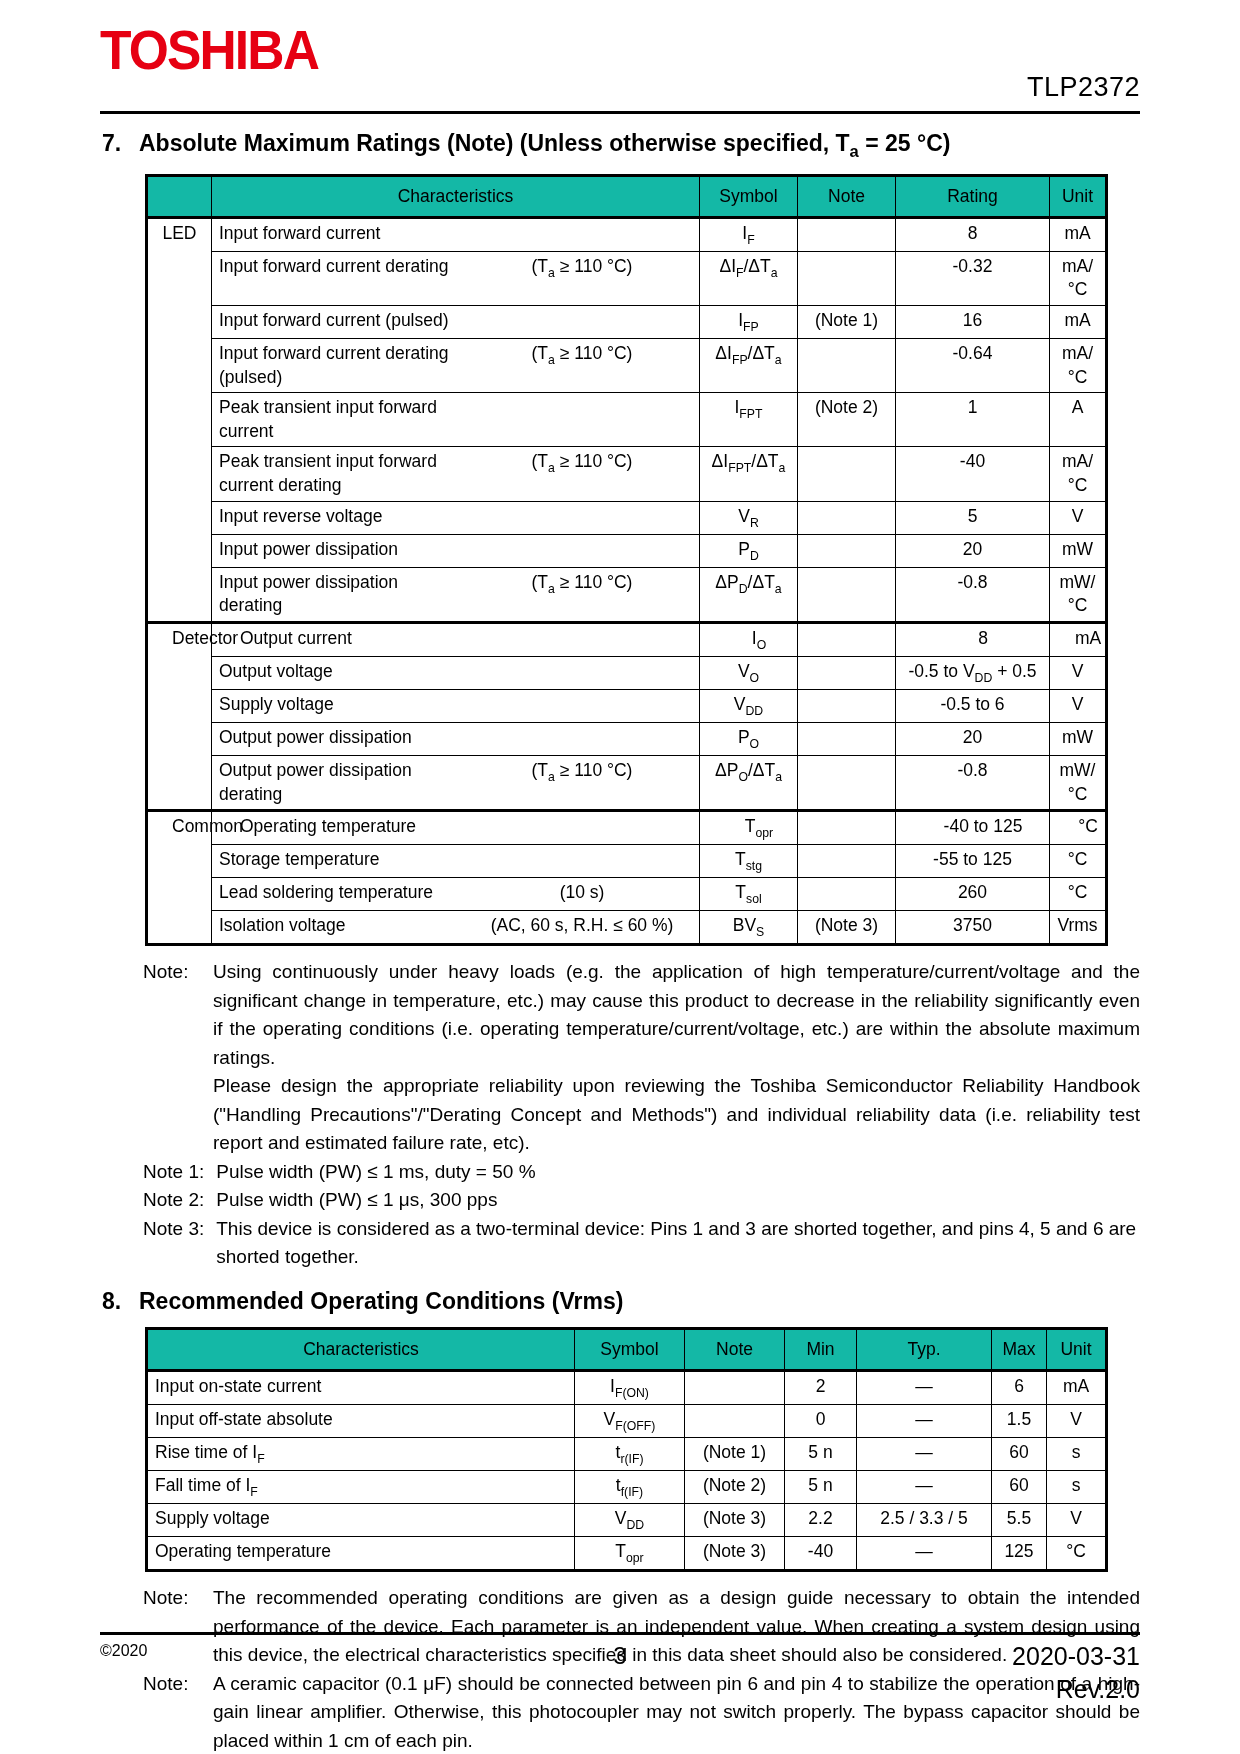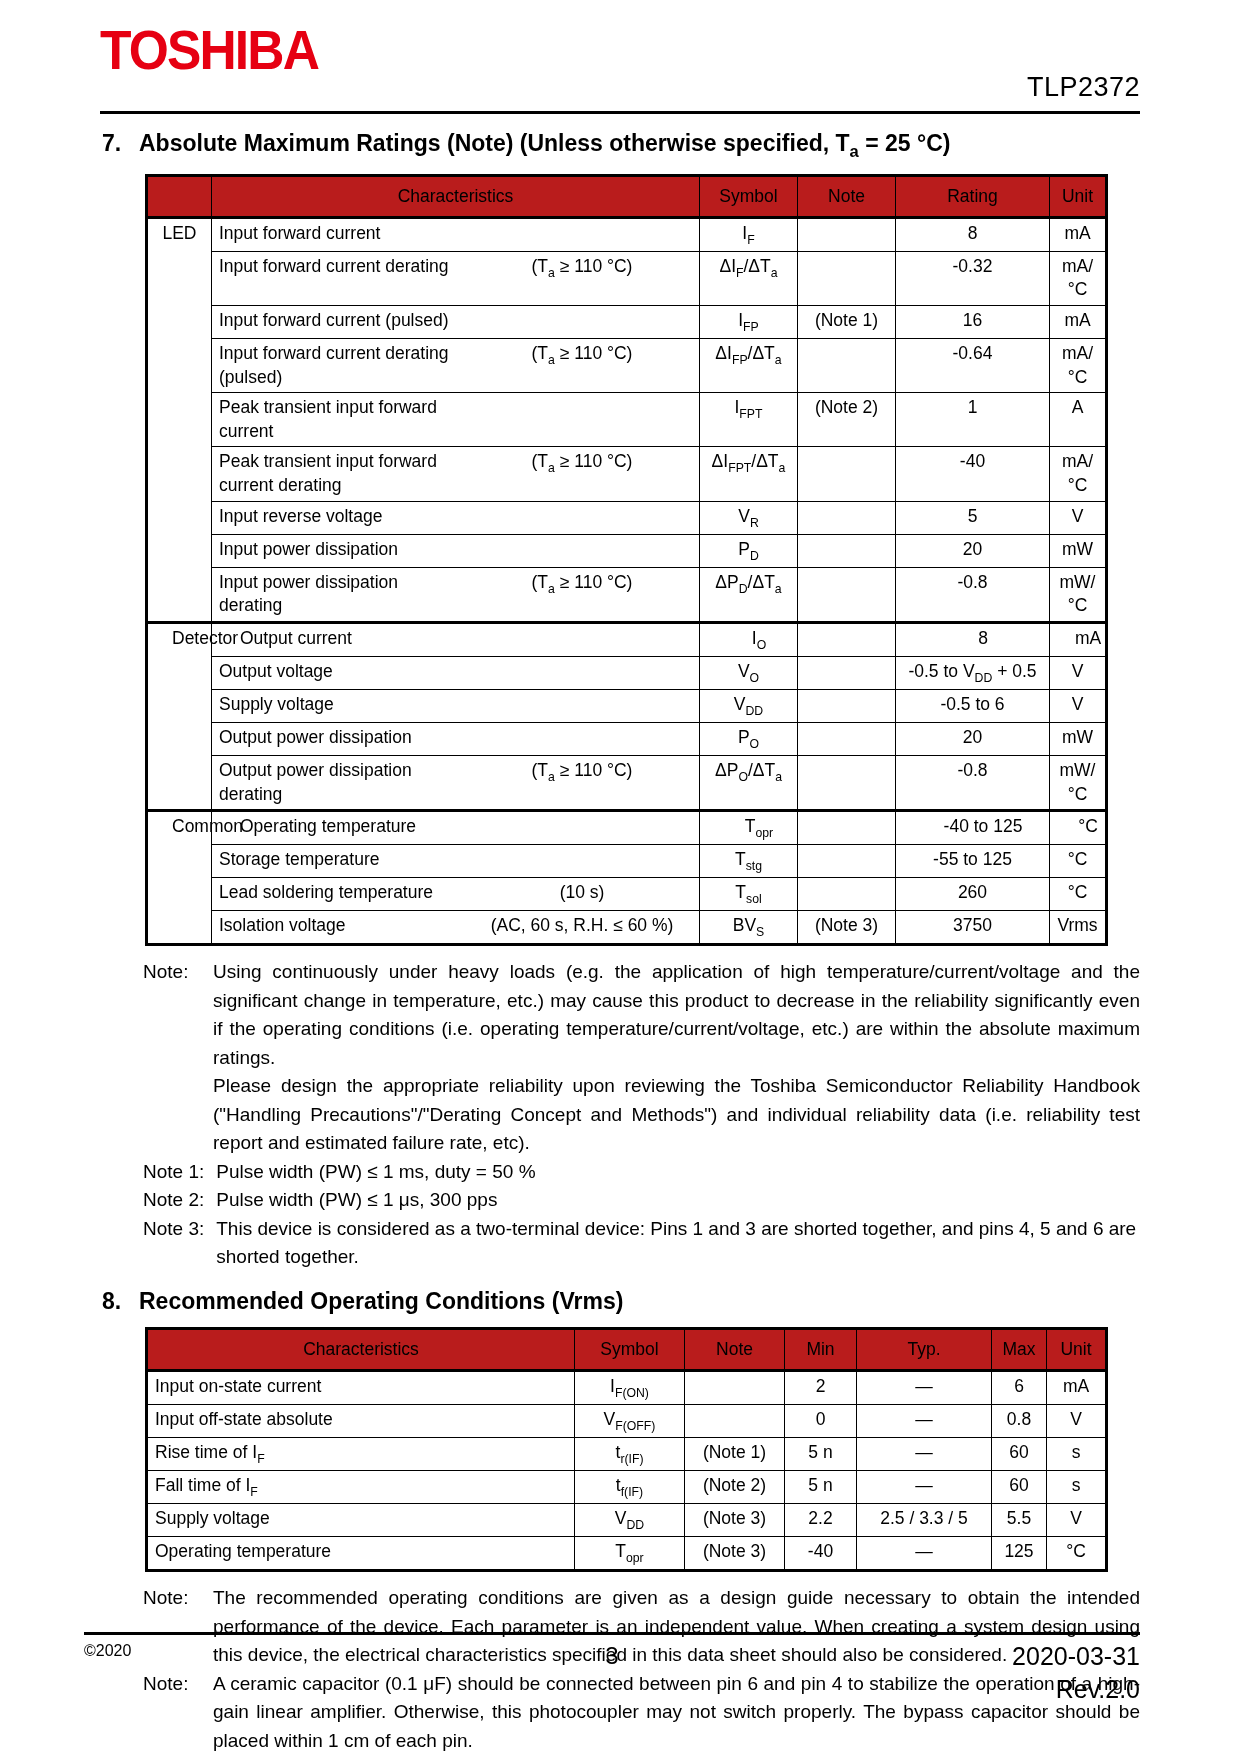--- a/index.html
+++ b/index.html
@@ -25,42 +25,42 @@
   h2.sec-title .sec-num { width:37px; flex:0 0 auto; }
   h2.sec-title sub { font-size:0.72em; }
 
   
   table.spec-table {
     border-collapse:collapse; width:960px; margin-left:45px;
     border:3px solid #000; font-size:17.5px; table-layout:fixed;
   }
   .spec-table th, .spec-table td { border:1.5px solid #000; }
   .spec-table thead th {
-    background:#b91c1c; font-weight:normal; height:42px;
+    background:#14b8a6; font-weight:normal; height:42px;
     text-align:center; vertical-align:middle; border-bottom:3px solid #000;
   }
   .spec-table td { padding:3px 3px; vertical-align:top; line-height:1.35; }
   .spec-table tr.group-start td { border-top:3px solid #000;padding-left:24px; }
   .group-cell { text-align:center; padding-top:4px; }
   .char-cell .char { display:flex; align-items:flex-start; }
   .char-name { flex:1 1 auto; white-space:pre-line; padding-left:4px; }
   .char-cond { flex:0 0 228px; width:228px; text-align:center; }
   .val-cell { text-align:center; }
   sub { font-size:0.7em; }
 
   
   .notes { margin:12px 0 0 43px; font-size:19px; line-height:1.5; }
   .note-row { display:flex; align-items:flex-start;gap:12px; }
   .note-label { flex:0 0 58px; white-space:nowrap; }
   .note-body { flex:1 1 auto; }
   .note-body p { margin:0; }
   .note-body.justify p { text-align:justify; }
 
   
-  .footer { position:absolute; left:84px; right:100px; top:1632px; }
+  .footer { position:absolute; left:100px; right:100px; top:1632px; }
   .footer-rule { border-top:3.5px solid #000; margin-bottom:5px; }
   .footer-cols { display:flex; align-items:flex-start; }
   .f-left { flex:1 1 0; font-size:16px; line-height:1.35; }
   .f-left .company { font-size:18px; padding-left:8px; }
   .f-center { flex:0 0 60px; text-align:center; font-size:24px; padding-top:2px; }
   .f-right { flex:1 1 0; text-align:right; font-size:25px; line-height:1.3; }
 </style>
 </head>
 <body>
 
@@ -379,21 +379,21 @@
           <tr>
             <td class="char-cell">
               <div class="char">
                 <span class="char-name">Input off-state absolute</span>
               </div>
             </td>
             <td class="val-cell">V<sub>F(OFF)</sub></td>
             <td class="val-cell"></td>
             <td class="val-cell">0</td>
             <td class="val-cell">—</td>
-            <td class="val-cell">0.8</td>
+            <td class="val-cell">1.5</td>
             <td class="val-cell">V</td>
           </tr>
           <tr>
             <td class="char-cell">
               <div class="char">
                 <span class="char-name">Rise time of I<sub>F</sub></span>
               </div>
             </td>
             <td class="val-cell">t<sub>r(IF)</sub></td>
             <td class="val-cell">(Note 1)</td>

